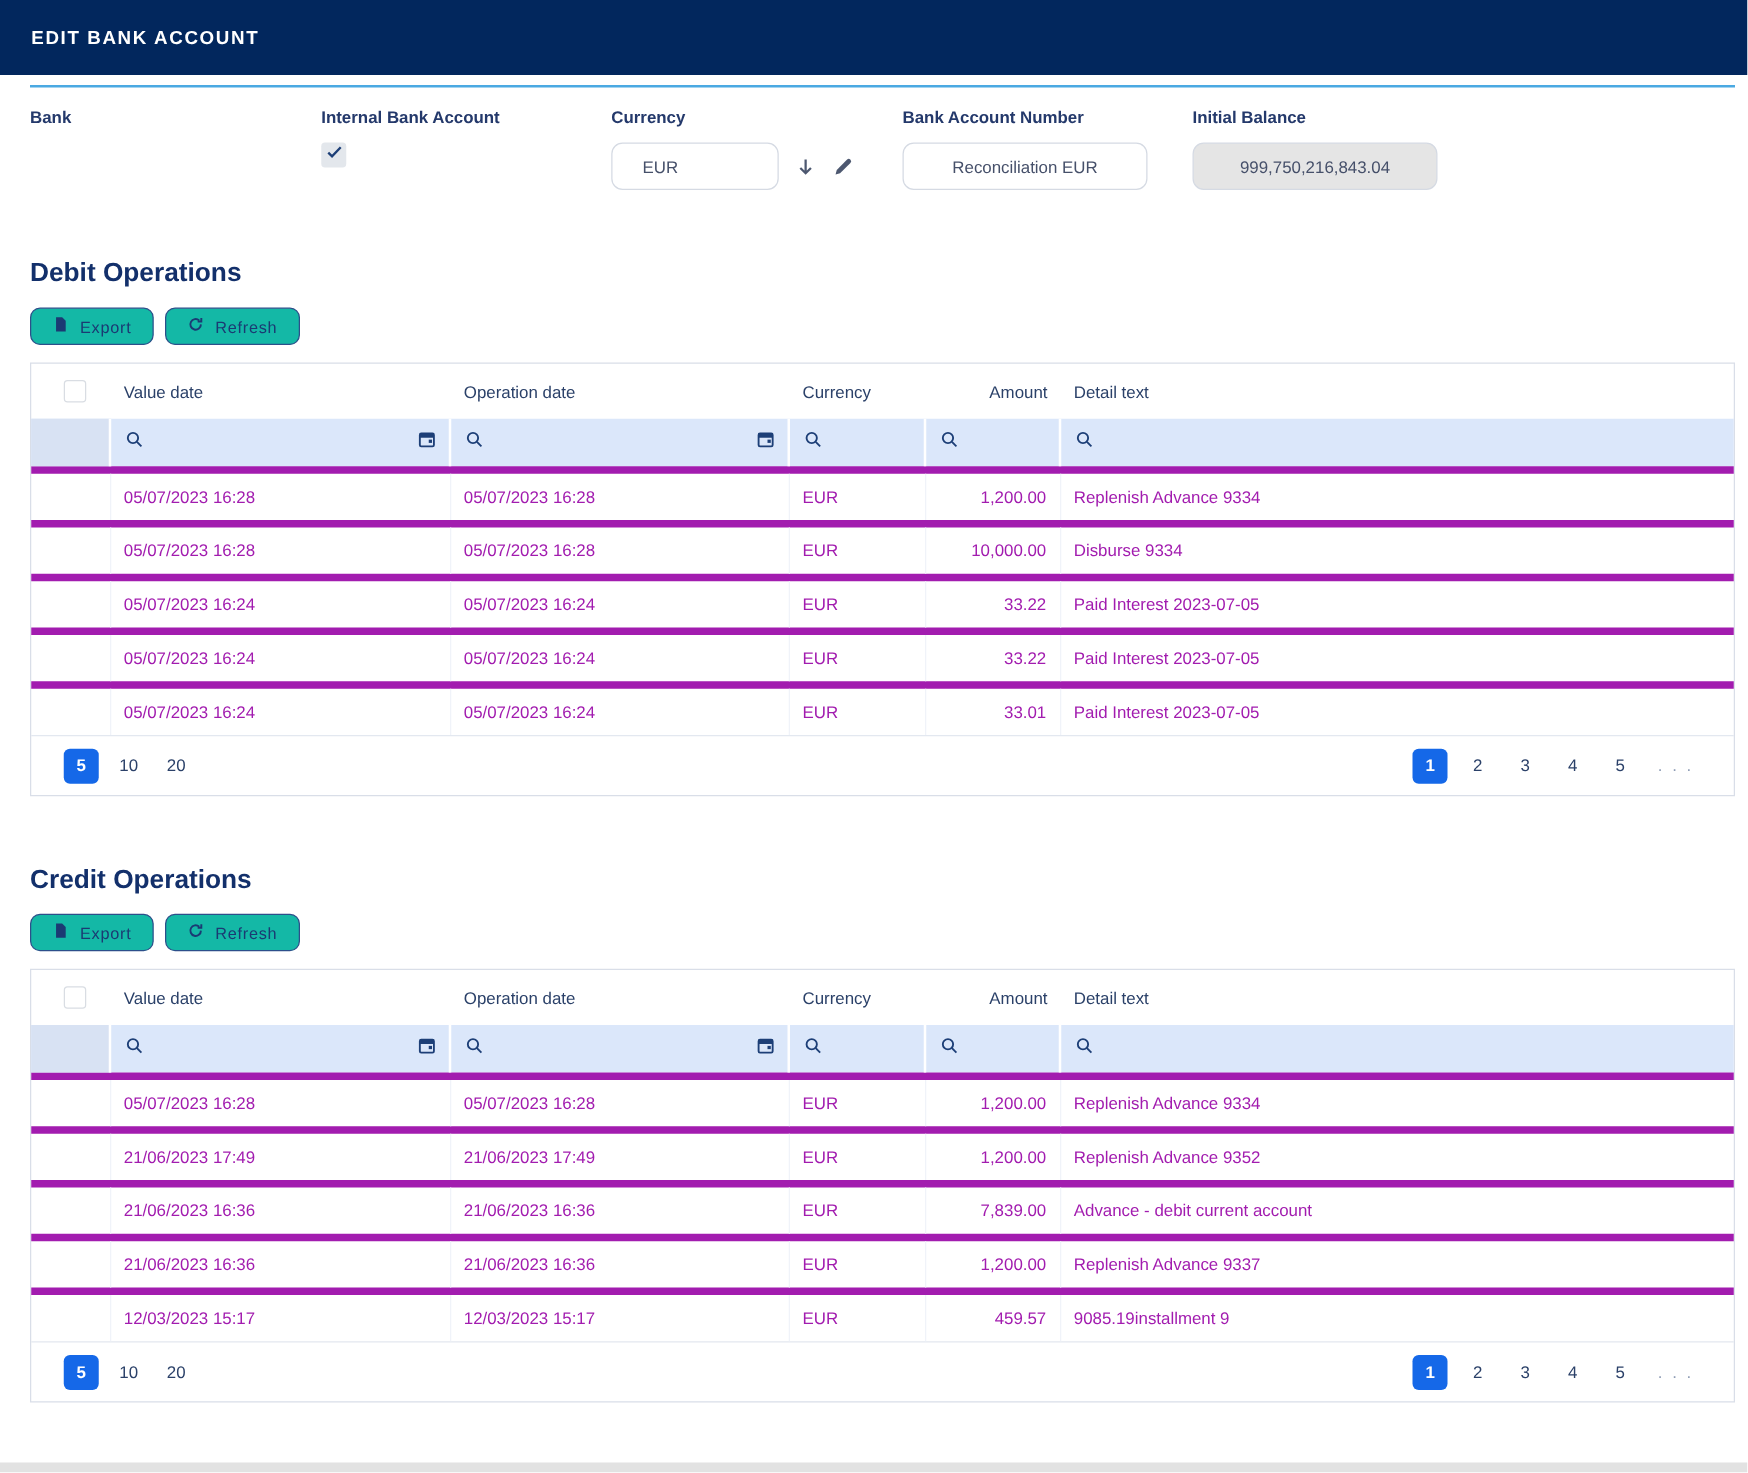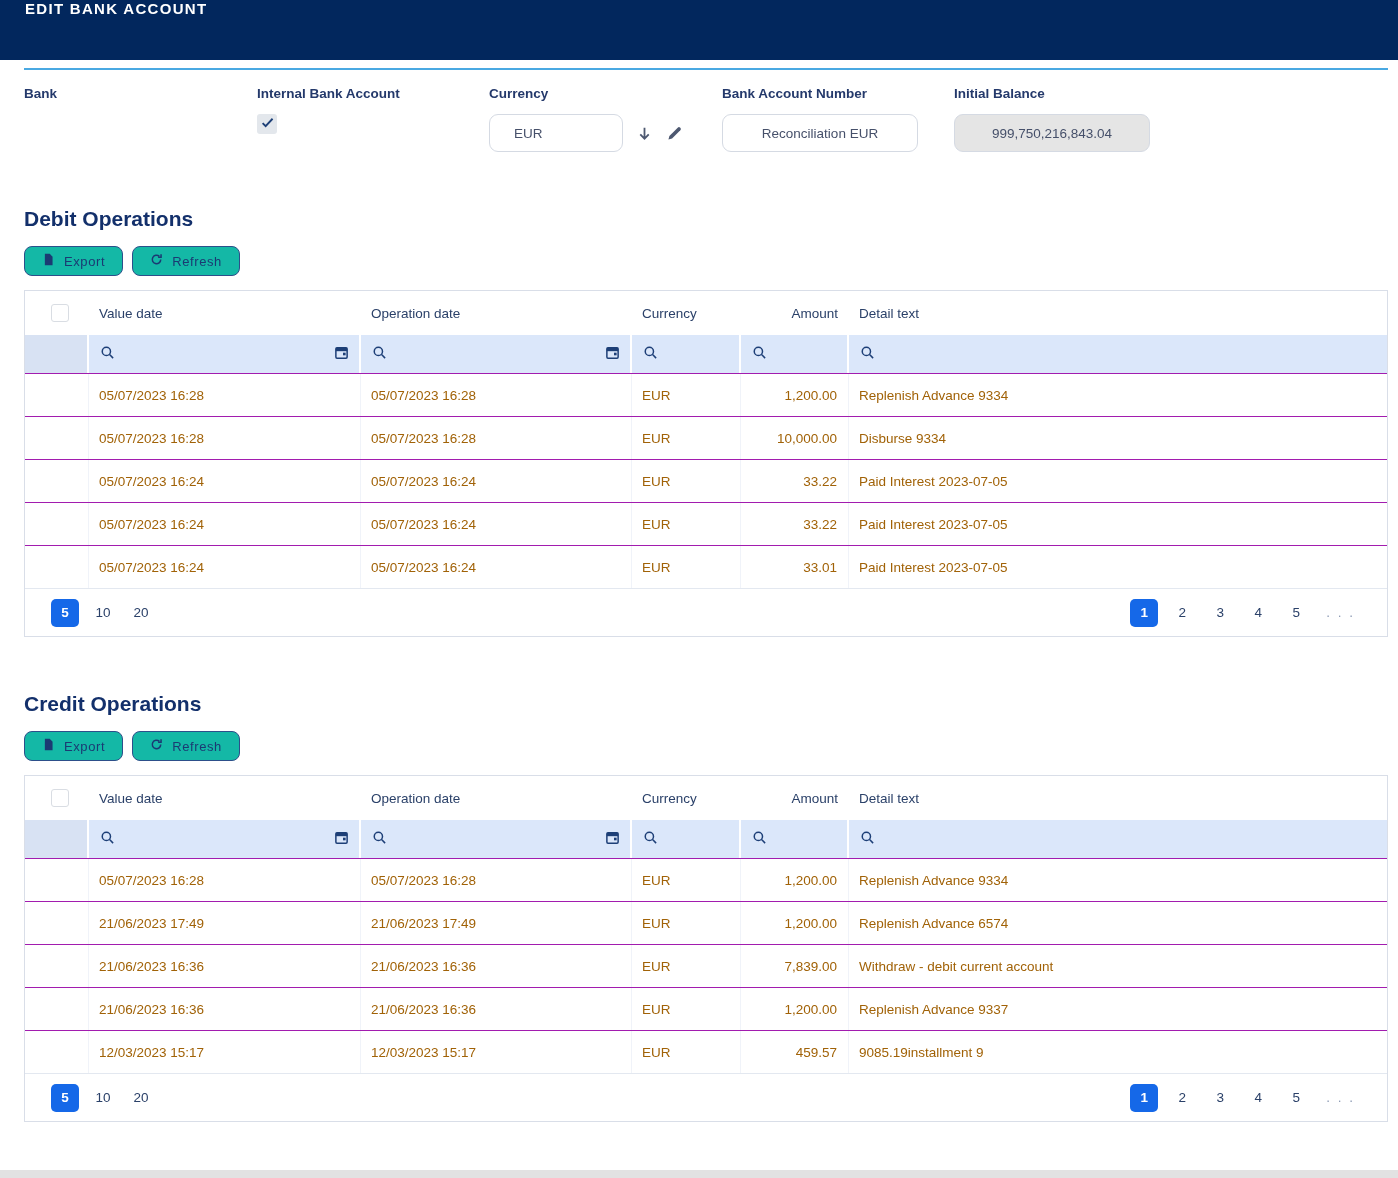--- a/index.html
+++ b/index.html
@@ -3,21 +3,21 @@
 <meta charset="utf-8">
 <style>
   * { box-sizing: border-box; }
   html,body { margin:0; padding:0; background:#ffffff; }
   body {
     width:1398px; min-height:1178px; position:relative;
     font-family:"Liberation Sans", sans-serif; color:#23386b;
   }
   
   .topbar {
-    height:60px; background:#02275d; display:flex; align-items:flex-start; padding:0 25px;
+    height:60px; background:#02275d; display:flex; align-items:center; padding:0 25px;
   }
   .topbar .title {
     color:#ffffff; font-size:15px; font-weight:bold; letter-spacing:1.3px;
   }
   
   .content { padding:0 10px 0 24px; }
   .section-title { color:#45abe2; font-weight:bold; font-size:15px; margin-top:33px; }
   .accent-line { border:none; border-top:2px solid #4aa9e2; margin:8px 0 0 0; }
 
   
@@ -69,21 +69,21 @@
     width:18px; height:18px; border:1px solid #d9dde3; border-radius:3px; background:#fff; cursor:pointer; display:block;
   }
   .t-filter { height:38px; background:#dbe7fa; }
   .t-filter .fcell {
     height:100%; display:flex; align-items:center; justify-content:space-between;
     padding:0 10px 0 11px; border-right:2px solid #ffffff; color:#1d3f77; cursor:pointer;
   }
   .t-filter .fcell:last-child { border-right:none; }
   .t-filter .fcell.c0 { background:#d8e2f3; }
   .t-filter svg { width:15px; height:15px; }
-  .t-data { height:43px; font-size:13.5px; color:#a16207; border-top:1px solid #a21caf; cursor:pointer; }
+  .t-data { height:43px; font-size:13.5px; color:#a21caf; border-top:6px solid #a21caf; cursor:pointer; }
   .t-data .cell { height:100%; display:flex; align-items:center; padding-left:10px; border-right:1px solid #f0f3f9; }
   .t-data .cell:last-child { border-right:none; }
   .t-data .cell.amount { justify-content:flex-end; padding-right:11px; }
   .t-foot {
     height:48px; border-top:1px solid #e3e8f0; display:flex; align-items:center;
     justify-content:space-between; padding:0 26px;
   }
   .pg-group { display:flex; align-items:center; gap:10px; }
   .pg-btn {
     min-width:28px; height:28px; border:none; background:transparent; border-radius:5px;
@@ -367,29 +367,29 @@
           <div class="cell">EUR</div>
           <div class="cell amount">1,200.00</div>
           <div class="cell">Replenish Advance 9334</div>
         </div>
         <div class="t-row t-data">
           <div class="cell"></div>
           <div class="cell">21/06/2023 17:49</div>
           <div class="cell">21/06/2023 17:49</div>
           <div class="cell">EUR</div>
           <div class="cell amount">1,200.00</div>
-          <div class="cell">Replenish Advance 6574</div>
+          <div class="cell">Replenish Advance 9352</div>
         </div>
         <div class="t-row t-data">
           <div class="cell"></div>
           <div class="cell">21/06/2023 16:36</div>
           <div class="cell">21/06/2023 16:36</div>
           <div class="cell">EUR</div>
           <div class="cell amount">7,839.00</div>
-          <div class="cell">Withdraw - debit current account</div>
+          <div class="cell">Advance - debit current account</div>
         </div>
         <div class="t-row t-data">
           <div class="cell"></div>
           <div class="cell">21/06/2023 16:36</div>
           <div class="cell">21/06/2023 16:36</div>
           <div class="cell">EUR</div>
           <div class="cell amount">1,200.00</div>
           <div class="cell">Replenish Advance 9337</div>
         </div>
         <div class="t-row t-data">

